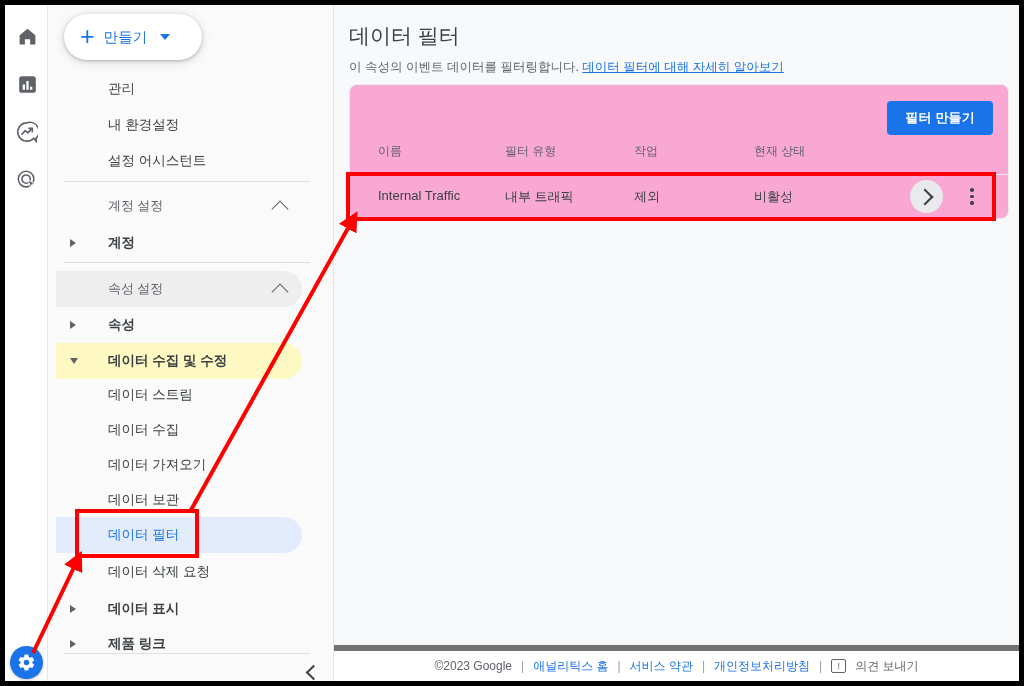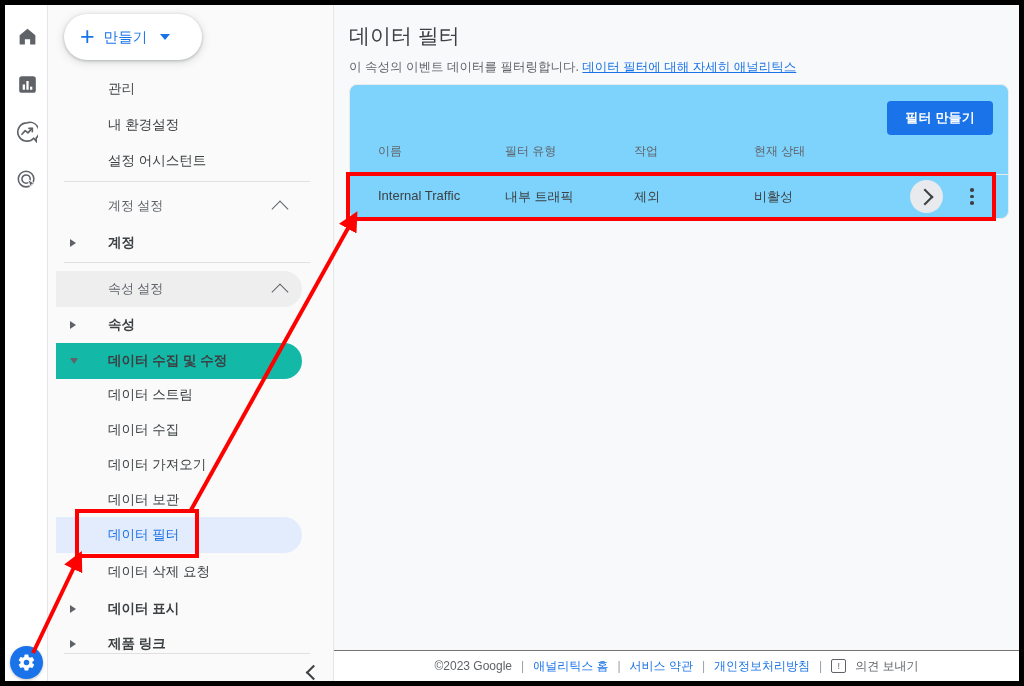--- a/index.html
+++ b/index.html
@@ -76,21 +76,21 @@
   .nav-section{
     left:8px;width:246px;border-radius:0 18px 18px 0;
     padding-left:52px;color:#5f6368;font-size:13px;
     justify-content:space-between;padding-right:16px;font-family:Liberation Serif, serif;
   }
   .nav-section.shaded{background:#eeeeef;}
   .nav-group{
     left:8px;width:246px;border-radius:0 18px 18px 0;
     padding-left:52px;font-size:13.5px;color:#3c4043;font-weight:700;
   }
-  .nav-group.shaded{background:#14b8a6;}
+  .nav-group.shaded{background:#fef9c3;}
   .nav-child{
     left:8px;width:246px;border-radius:0 18px 18px 0;
     padding-left:52px;font-size:13.5px;color:#3c4043;
   }
   .nav-child.active{background:#e3ecfd;color:#1a73e8;}
 
   .tri{
     position:absolute;left:14px;width:0;height:0;
     border-top:4.5px solid transparent;border-bottom:4.5px solid transparent;
     border-left:6px solid #5f6368;
@@ -126,21 +126,21 @@
     font-size:21px;color:#3c4043;font-weight:400;
   }
   #subtitle{
     position:absolute;left:15px;top:54px;
     font-size:12.5px;color:#5f6368;
   }
   #subtitle a{color:#1a73e8;text-decoration:underline;}
 
   #card{
     position:absolute;left:15px;top:79px;right:10px;
-    height:135px;background:#7dd3fc;
+    height:135px;background:#f9a8d4;
     border:1px solid #e8eaed;border-radius:8px;
     box-sizing:border-box;
   }
   #create-filter-btn{
     position:absolute;right:15px;top:16px;
     height:34px;padding:0 18px;
     background:#1a73e8;border-radius:4px;
     display:flex;align-items:center;justify-content:center;
     color:#fff;font-size:13px;font-weight:700;letter-spacing:.2px;
   }
@@ -170,21 +170,21 @@
   }
   #row-menu{
     position:absolute;right:22px;top:6px;width:28px;height:33px;
     display:flex;flex-direction:column;align-items:center;justify-content:center;gap:3px;
   }
   #row-menu span{width:3.5px;height:3.5px;border-radius:50%;background:#3c4043;display:block;}
 
   
   #footer{
     position:absolute;left:329px;right:0;bottom:0;height:30px;
-    border-top:1px solid #737373;background:#fff;
+    border-top:6px solid #737373;background:#fff;
     display:flex;align-items:center;justify-content:center;
     font-size:12px;color:#5f6368;gap:4px;
   }
   #footer .sepbar{margin:0 5px;color:#9aa0a6;}
   #footer a{color:#1a73e8;text-decoration:none;}
   #fb-icon{
     display:inline-flex;align-items:center;justify-content:center;
     width:13px;height:12px;border:1.3px solid #5f6368;border-radius:2px;
     font-size:9px;line-height:1;margin-right:5px;color:#5f6368;
   }
@@ -312,21 +312,21 @@
         <i></i>
       </div>
   </div>
 
   <div id="main">
 
     <div id="page-title">데이터 필터</div>
 
     <div id="subtitle">
       <span>이 속성의 이벤트 데이터를 필터링합니다.</span>
-      <a href="#">데이터 필터에 대해 자세히 애널리틱스</a>
+      <a href="#">데이터 필터에 대해 자세히 알아보기</a>
     </div>
 
     <div id="card">
 
       <div id="create-filter-btn">필터 만들기</div>
 
       <div class="thead">
         <div class="th" style="left:28px">이름</div>
         <div class="th" style="left:155px">필터 유형</div>
         <div class="th" style="left:284px">작업</div>

